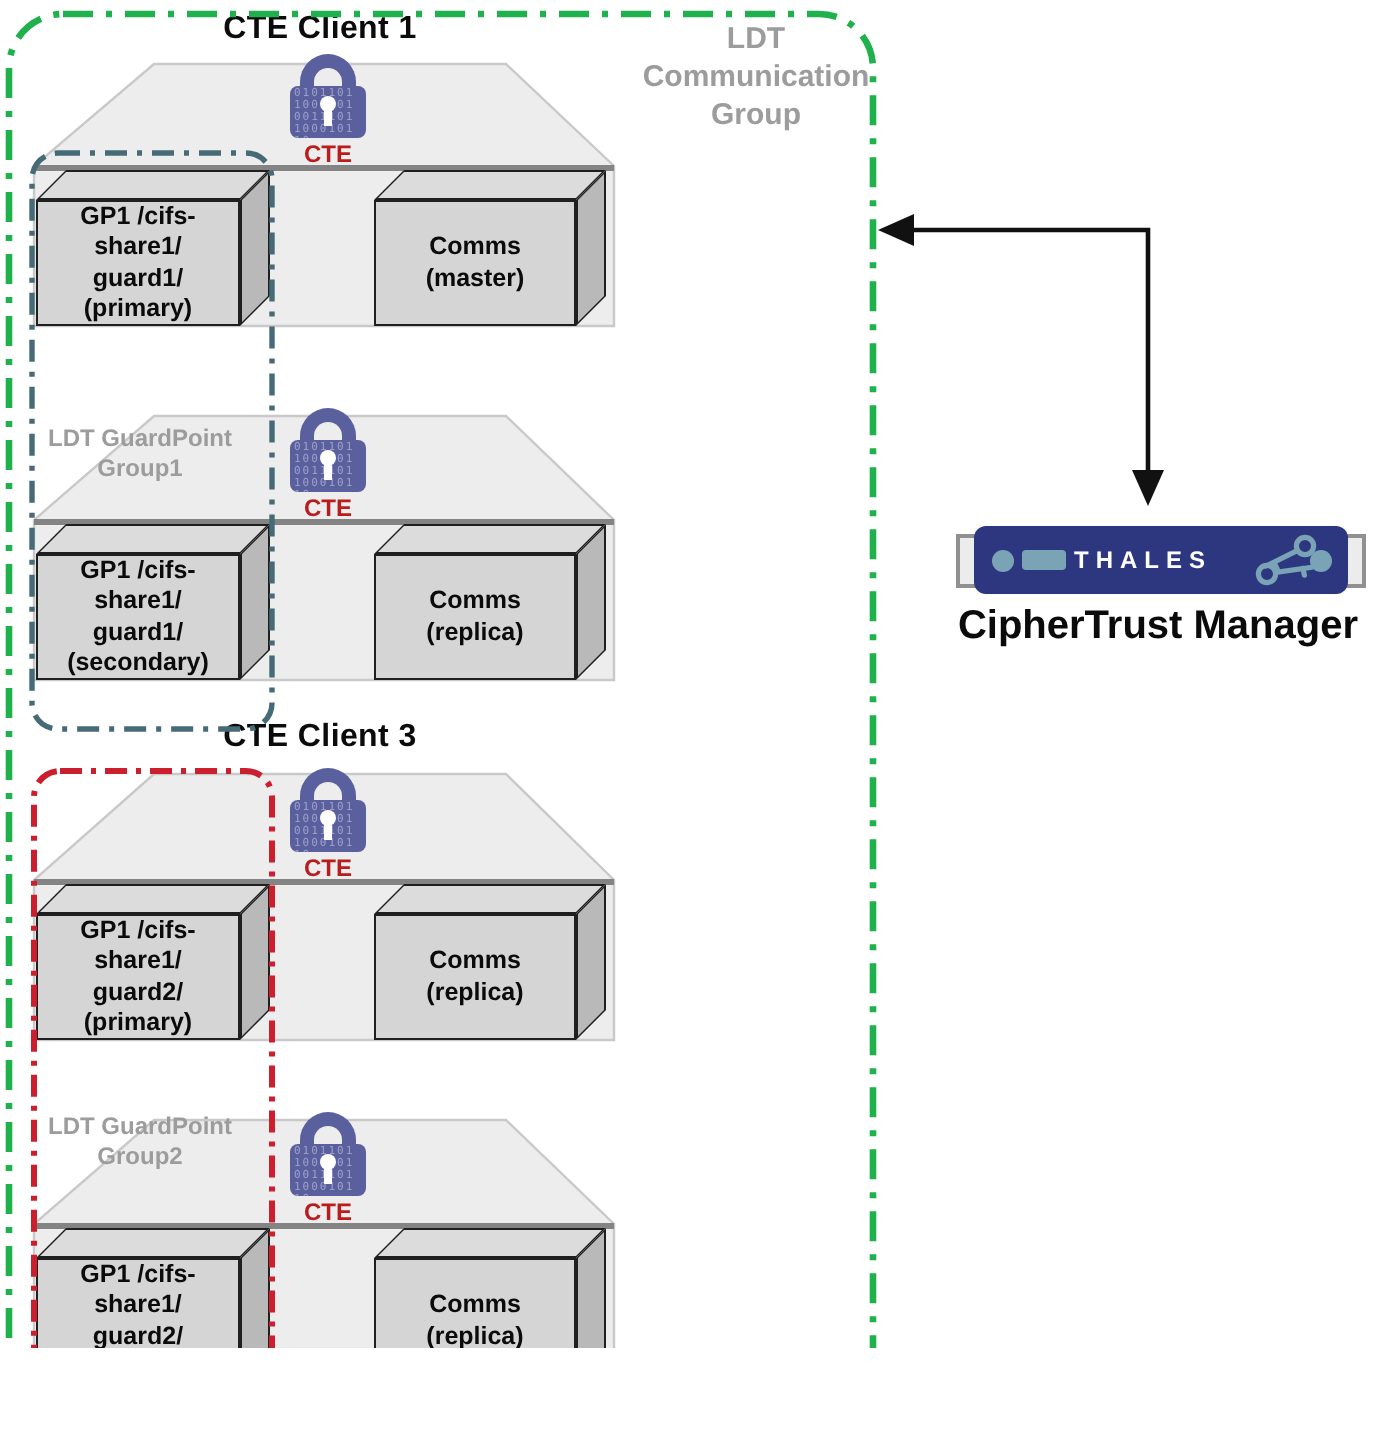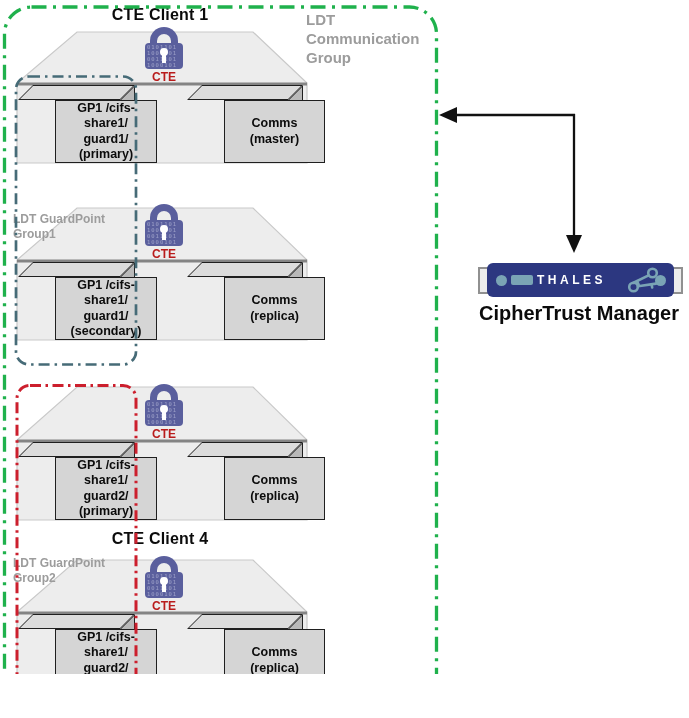--- a/index.html
+++ b/index.html
@@ -4,30 +4,30 @@
 <style>
   html,body{margin:0;padding:0;background:#ffffff;}
   #canvas{position:relative;width:689px;height:674px;background:#fff;overflow:hidden;
           font-family:"Liberation Sans", sans-serif;}
   .abs{position:absolute;}
   svg.layer{position:absolute;left:0;top:0;pointer-events:none;}
 
   
   .client-title{position:absolute;left:104px;width:112px;text-align:center;
     font-size:16px;font-weight:700;color:#0b0b0b;letter-spacing:0.2px;}
-  .gray-label{position:absolute;font-weight:700;color:#9c9c9c;
+  .gray-label{position:absolute;text-align:center;font-weight:700;color:#9c9c9c;
     white-space:pre-line;}
   .comm-label{left:306px;top:10px;width:144px;font-size:15px;line-height:19px;}
   .gp-label{left:13px;width:114px;font-size:12px;line-height:15px;}
 
   
   .box3d{position:absolute;height:78px;}
   .face{position:absolute;box-sizing:border-box;border:1.6px solid #1f1f1f;}
   .face-front{left:0;top:15px;width:100%;height:63px;background:#d5d5d5;
-    display:flex;align-items:center;justify-content:center;margin-left:37px;}
+    display:flex;align-items:center;justify-content:center;}
   .face-top{left:0;top:0;width:100%;height:15px;background:#dcdcdc;
     transform:skewX(-45deg);transform-origin:0 100%;}
   .face-right{left:100%;top:15px;width:15px;height:63px;background:#b9b9b9;
     transform:skewY(-45deg);transform-origin:0 0;}
   .box-text{font-size:12.5px;line-height:15.5px;font-weight:700;color:#0b0b0b;
     text-align:center;white-space:pre-line;}
 
   
   .lock{position:absolute;left:144px;width:40px;height:58px;}
   .lock .shackle{position:absolute;left:6px;top:1px;width:14px;height:16px;
@@ -129,20 +129,21 @@
   </div>
   <div class="box3d" style="left:187px;top:262px;width:101px;">
     <div class="face face-top"></div>
     <div class="face face-right"></div>
     <div class="face face-front">
       <div class="box-text">Comms
 (replica)</div>
     </div>
   </div>
 
+  <div class="client-title" style="top:360px">CTE Client 3</div>
   <div class="lock" style="top:383px">
     <div class="shackle"></div>
     <div class="body">
       <div class="texture">010110110010010011101100010110</div>
       <div class="keyhole"></div>
       <div class="keystem"></div>
     </div>
     <div class="cte">CTE</div>
   </div>
   <div class="box3d" style="left:18px;top:442px;width:102px;">
@@ -157,21 +158,20 @@
   </div>
   <div class="box3d" style="left:187px;top:442px;width:101px;">
     <div class="face face-top"></div>
     <div class="face face-right"></div>
     <div class="face face-front">
       <div class="box-text">Comms
 (replica)</div>
     </div>
   </div>
 
-  <div class="client-title" style="top:530px">CTE Client 4</div>
   <div class="gray-label gp-label" style="top:556px">LDT GuardPoint
 Group2</div>
   <div class="lock" style="top:555px">
     <div class="shackle"></div>
     <div class="body">
       <div class="texture">010110110010010011101100010110</div>
       <div class="keyhole"></div>
       <div class="keystem"></div>
     </div>
     <div class="cte">CTE</div>

